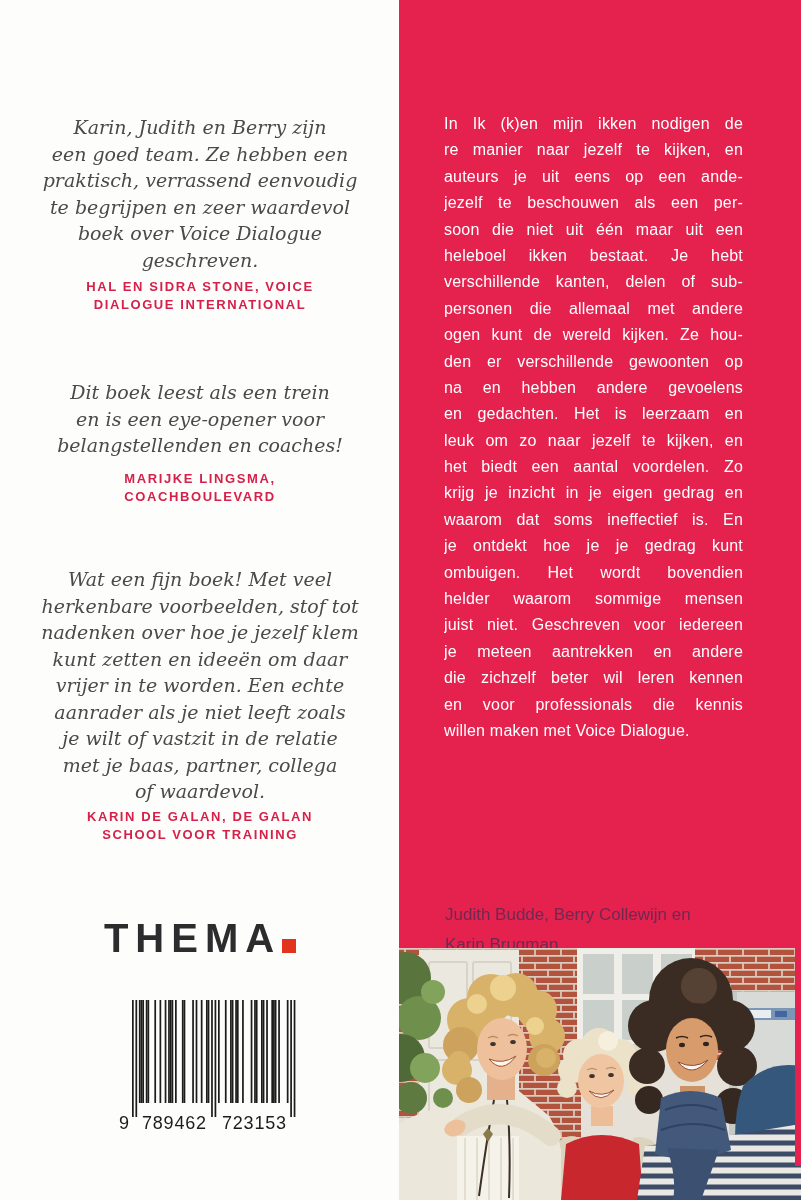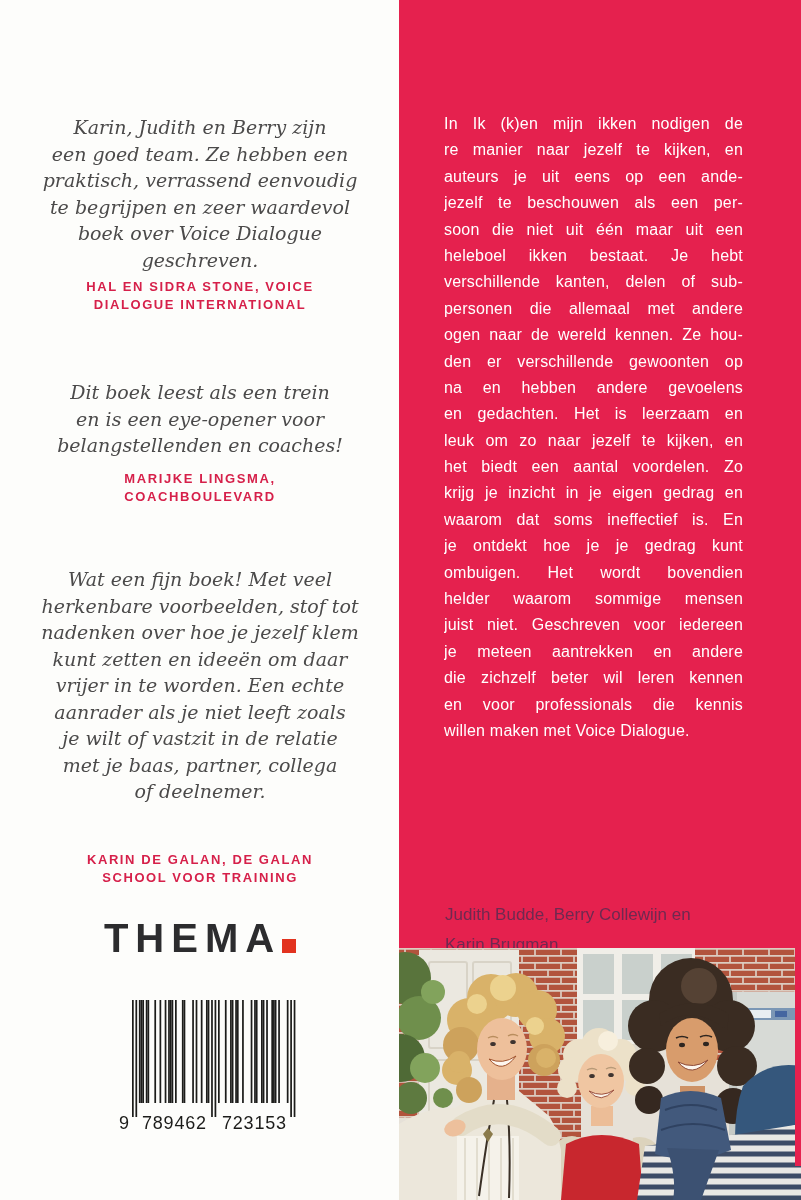--- a/index.html
+++ b/index.html
@@ -7,21 +7,21 @@
         font-family:"Liberation Sans",sans-serif;}
   
   .leftcol{position:absolute;left:0;top:0;width:405px;height:1200px;background:#fdfdfb;}
   .block{position:absolute;left:20px;width:360px;text-align:center;}
   .quote{margin:0;font-family:"DejaVu Serif","Liberation Serif",serif;font-style:italic;
          font-size:19px;line-height:26.5px;color:#4b4a4a;white-space:pre-line;}
   .attr{margin:0;font-size:13px;font-weight:bold;letter-spacing:1.6px;line-height:17.5px;
         color:#d6204a;white-space:pre-line;}
   .q1{top:114px;} .a1{top:278px;}
   .q2{top:379px;} .a2{top:470px;}
-  .q3{top:566px;} .a3{top:808px;margin-top:43px;}
+  .q3{top:566px;} .a3{top:808px;}
   .logo{top:912px;height:52px;display:flex;align-items:center;justify-content:center;}
   .logo-text{font-family:Liberation Sans, sans-serif;font-weight:bold;
              font-size:40px;letter-spacing:7px;color:#2c2c2e;}
   .logo-dot{display:inline-block;width:14px;height:14px;background:#e2331f;margin-left:1px;margin-top:16px;}
   .barcode{position:absolute;left:118px;top:998px;width:180px;height:134px;}
   
   .rightcol{position:absolute;left:399px;top:0;width:402px;height:1200px;background:#e5214e;padding-left:48px;}
   .desc{position:absolute;left:45px;top:111px;width:299px;color:#ffffff;
         font-size:16px;line-height:26.4px;letter-spacing:0.2px;}
   .jline{text-align:justify;text-align-last:justify;height:26.4px;overflow:hidden;white-space:nowrap;}
@@ -53,21 +53,21 @@
 COACHBOULEVARD</p>
 
     <p class="block quote q3">Wat een fijn boek! Met veel
 herkenbare voorbeelden, stof tot
 nadenken over hoe je jezelf klem
 kunt zetten en ideeën om daar
 vrijer in te worden. Een echte
 aanrader als je niet leeft zoals
 je wilt of vastzit in de relatie
 met je baas, partner, collega
-of deelnemer.</p>
+of waardevol.</p>
     <p class="block attr a3">KARIN DE GALAN, DE GALAN
 SCHOOL VOOR TRAINING</p>
 
     <div class="block logo">
       <span class="logo-text">THEMA</span>
       <span class="logo-dot"></span>
     </div>
 
     <div class="barcode" id="barcode"><svg viewBox="0 0 180 134" width="180" height="134">
           <rect x="14.00" y="2" width="1.72" height="117" fill="#1c1c1a"></rect>
@@ -123,21 +123,21 @@
 
     <div class="desc" id="desc">
         <div class="jline">In Ik (k)en mijn ikken nodigen de</div>
         <div class="jline">re manier naar jezelf te kijken, en</div>
         <div class="jline">auteurs je uit eens op een ande-</div>
         <div class="jline">jezelf te beschouwen als een per-</div>
         <div class="jline">soon die niet uit één maar uit een</div>
         <div class="jline">heleboel ikken bestaat. Je hebt</div>
         <div class="jline">verschillende kanten, delen of sub-</div>
         <div class="jline">personen die allemaal met andere</div>
-        <div class="jline">ogen naar de wereld kennen. Ze hou-</div>
+        <div class="jline">ogen kunt de wereld kijken. Ze hou-</div>
         <div class="jline">den er verschillende gewoonten op</div>
         <div class="jline">na en hebben andere gevoelens</div>
         <div class="jline">en gedachten. Het is leerzaam en</div>
         <div class="jline">leuk om zo naar jezelf te kijken, en</div>
         <div class="jline">het biedt een aantal voordelen. Zo</div>
         <div class="jline">krijg je inzicht in je eigen gedrag en</div>
         <div class="jline">waarom dat soms ineffectief is. En</div>
         <div class="jline">je ontdekt hoe je je gedrag kunt</div>
         <div class="jline">ombuigen. Het wordt bovendien</div>
         <div class="jline">helder waarom sommige mensen</div>

